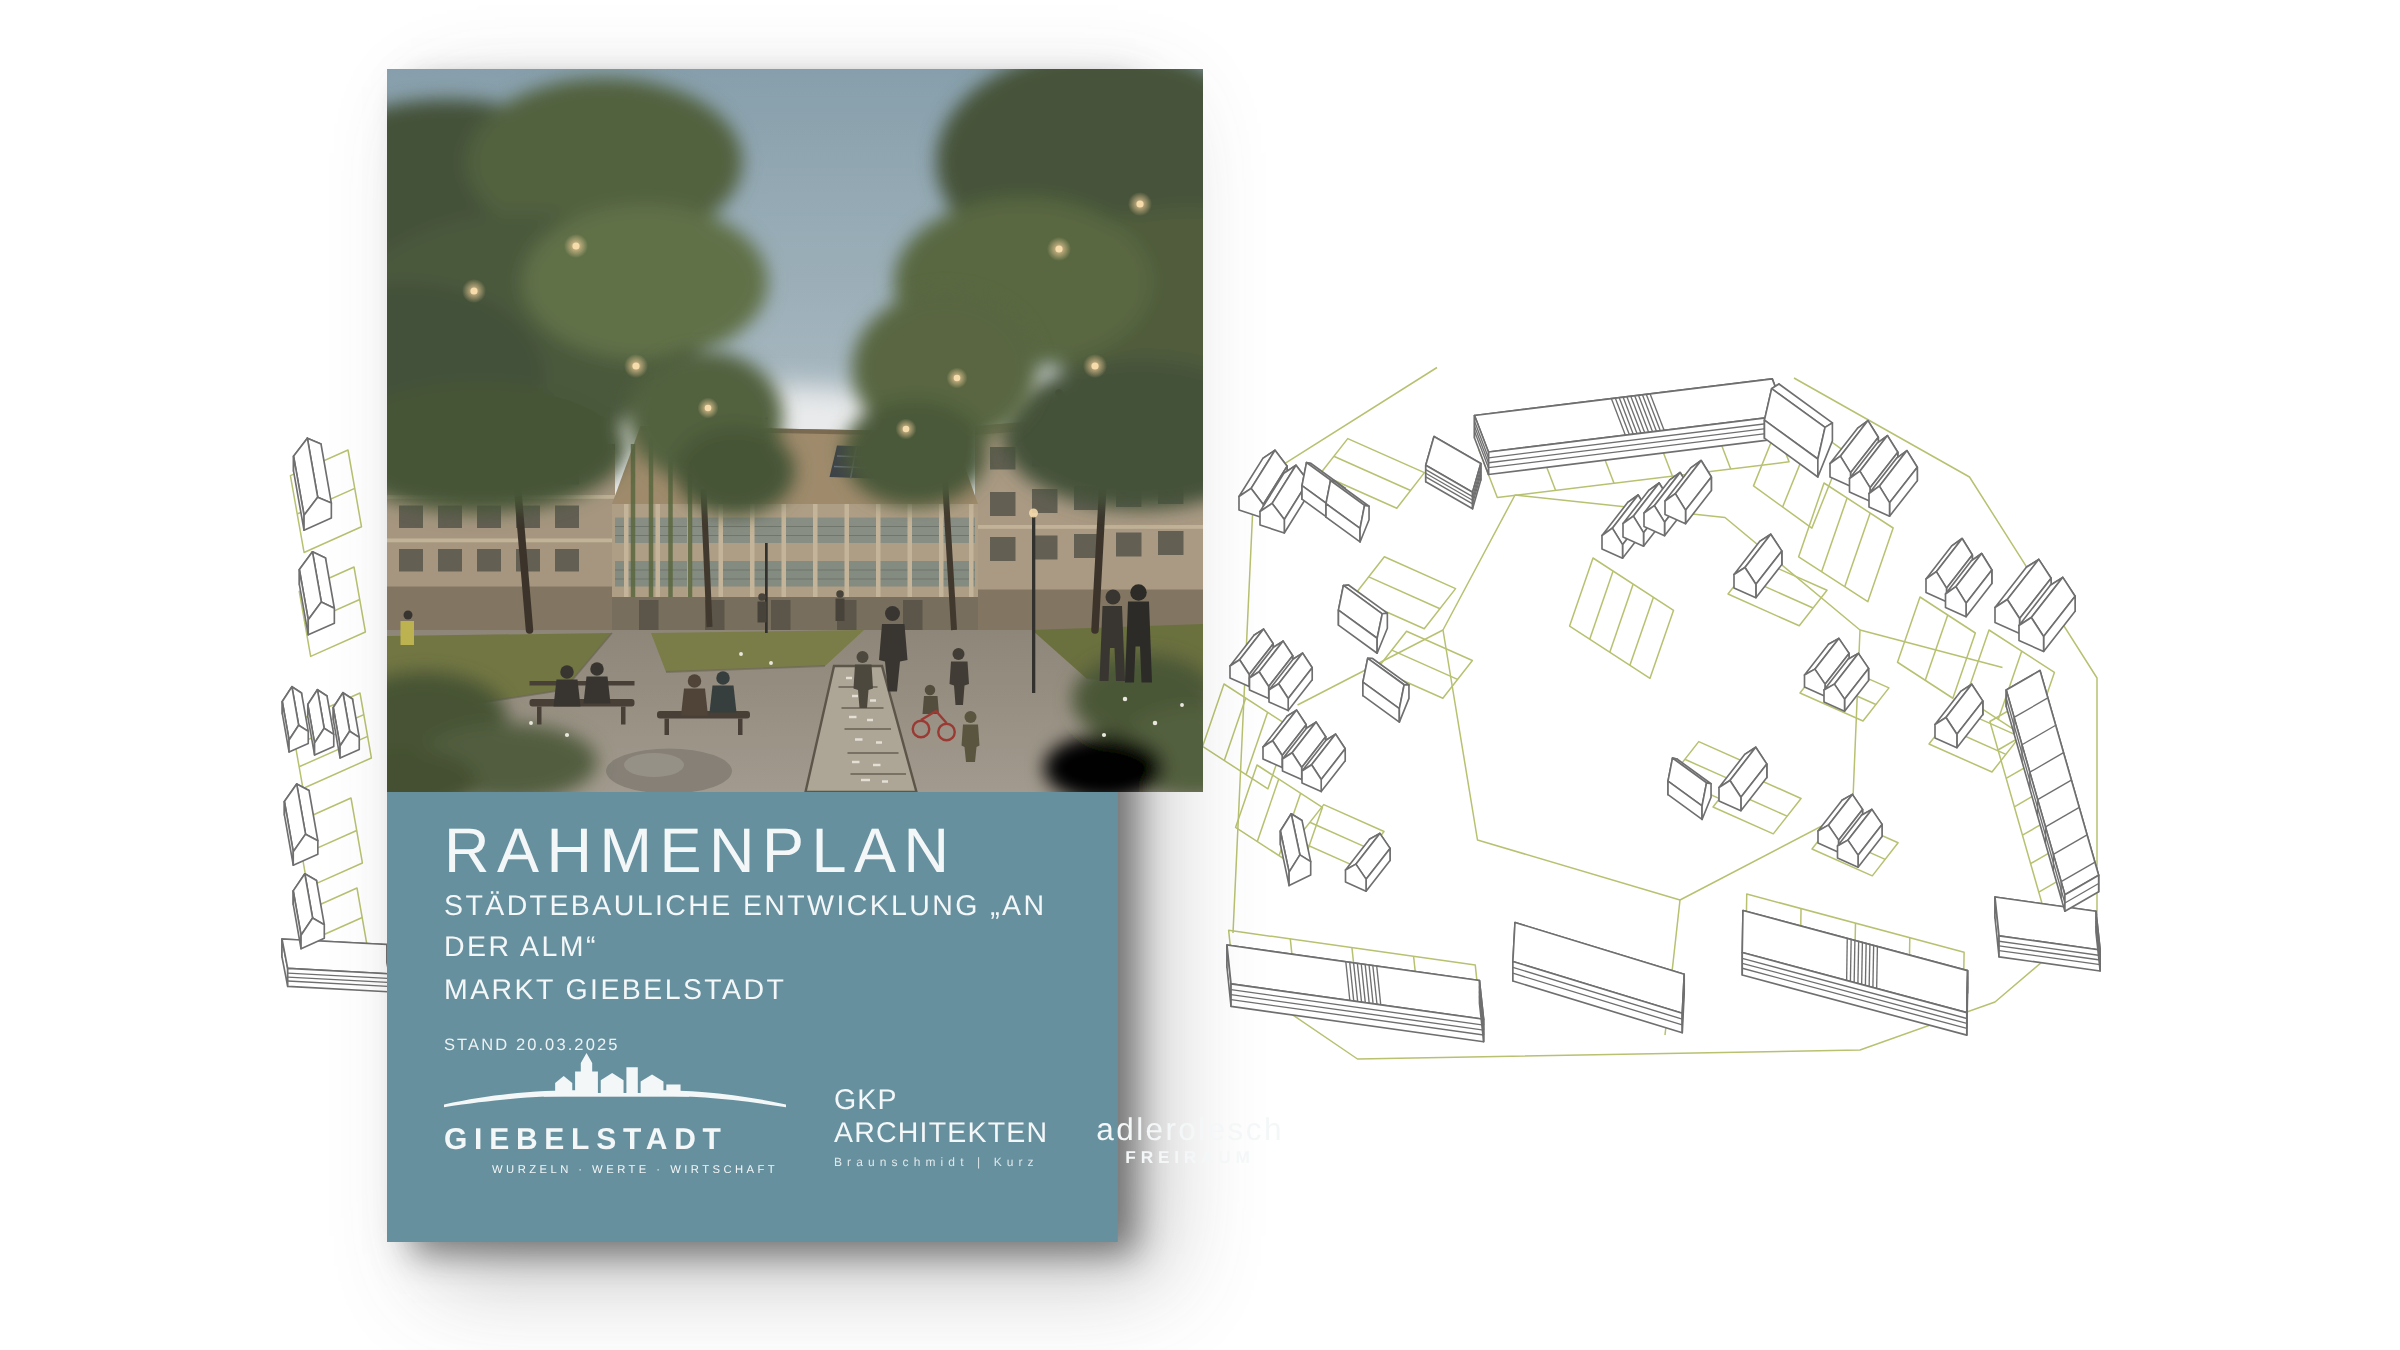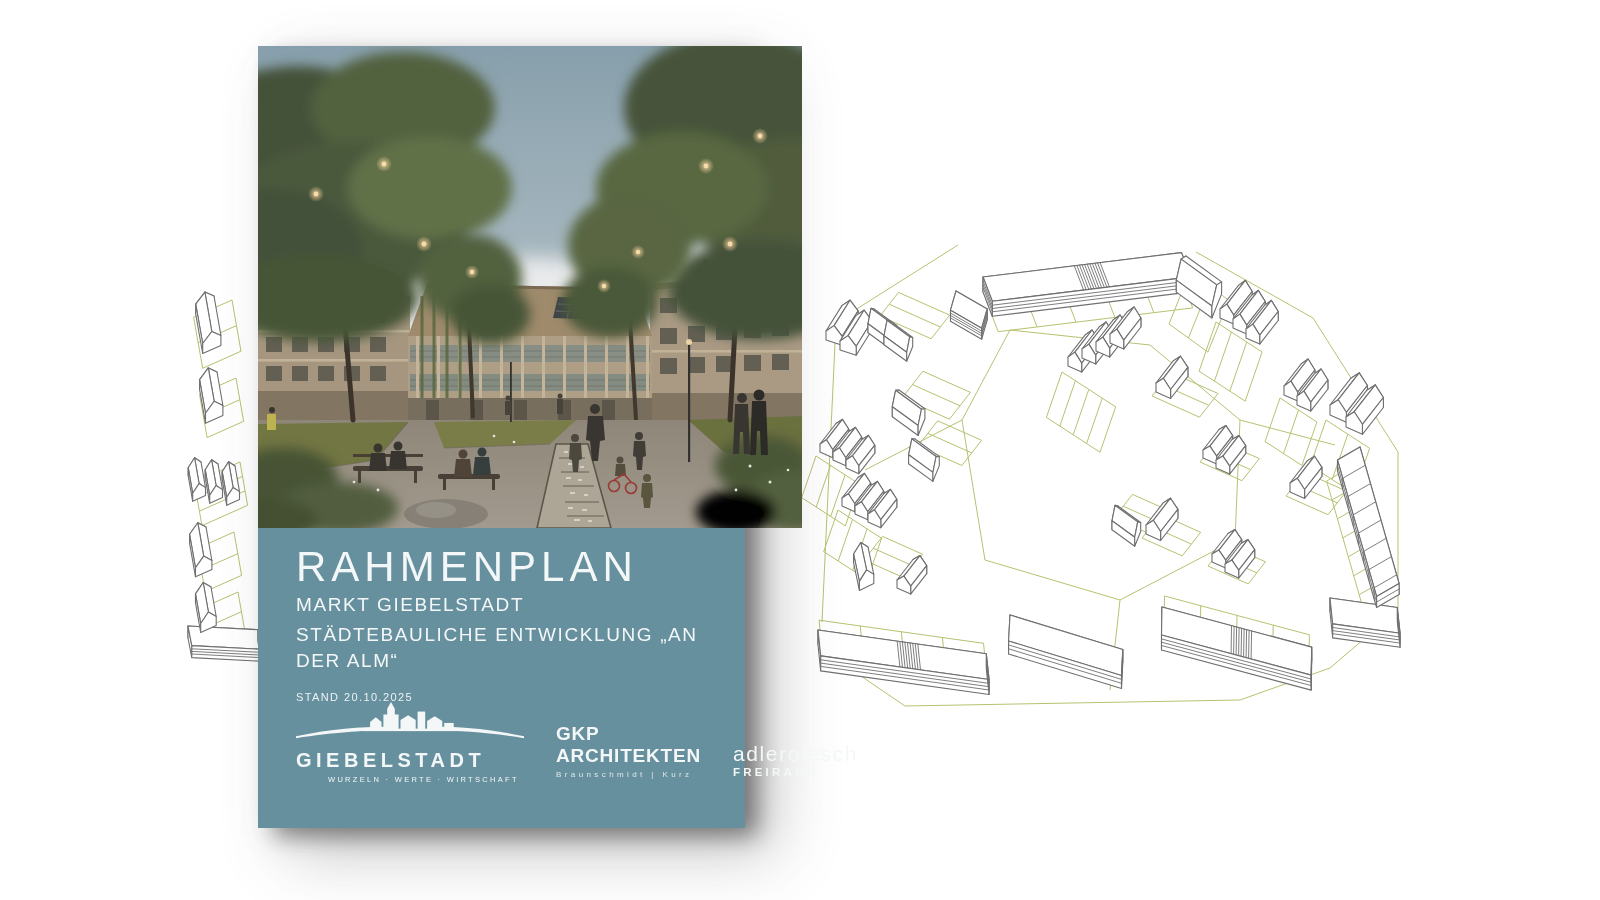--- a/index.html
+++ b/index.html
@@ -20,23 +20,23 @@
   .panel{position:relative;width:100%;height:300px;background:#66909E;color:#F4F7F8;box-sizing:border-box;padding:16px 24px 0 38px;}
   .title{font-size:42px;letter-spacing:5px;font-weight:400;line-height:1.08;margin:0;}
   .sub{font-size:19px;letter-spacing:1.6px;line-height:1.38;margin-top:3px;}
   .stand{font-size:11px;letter-spacing:1.4px;margin-top:17px;opacity:.95;}
 
   .logos{position:absolute;left:38px;right:20px;bottom:44px;display:flex;align-items:flex-end;gap:32px;}
   .logo-gieb{display:flex;flex-direction:column;}
   .logo-gieb .gname{font-size:20px;font-weight:bold;letter-spacing:4.5px;margin-top:2px;}
   .logo-gieb .gtag{font-size:7.5px;letter-spacing:2.3px;margin-top:3px;padding-left:32px;}
   .logo-gkp{padding-bottom:5px;}
-  .logo-gkp .kname{font-size:19px;letter-spacing:.8px;font-weight:bold;}
+  .logo-gkp .kname{font-size:19px;letter-spacing:.8px;}
   .logo-gkp .ktag{font-size:8px;letter-spacing:3.4px;margin-top:3px;opacity:.85;}
-  .logo-adler{padding-bottom:6px;text-align:left;}
+  .logo-adler{padding-bottom:6px;text-align:center;}
   .logo-adler .aname{font-size:21px;letter-spacing:1.6px;}
   .logo-adler .atag{font-size:11.5px;font-weight:bold;letter-spacing:3.2px;margin-top:0;}
 </style>
 </head>
 <body>
 
 <div class="stage">
 
   <svg id="siteplan" viewBox="0 0 1600 900">
       <path d="M1196 252 L1313 318 L1398 452 L1398 610 L1330 668 L1240 700 L905 706 L830 655" class="g"></path>
@@ -758,23 +758,23 @@
               <rect x="299" y="353" width="6" height="15"></rect>
             </g>
         </g>
 
         <rect x="0" y="0" width="544" height="482" fill="#223" opacity="0.04"></rect>
       </svg>
     </div>
 
     <div class="panel">
       <h1 class="title">RAHMENPLAN</h1>
+      <div class="sub">STÄDTEBAULICHE ENTWICKLUNG „AN DER ALM“</div>
       <div class="sub">MARKT GIEBELSTADT</div>
-      <div class="sub">STÄDTEBAULICHE ENTWICKLUNG „AN DER ALM“</div>
-      <div class="stand">STAND 20.10.2025</div>
+      <div class="stand">STAND 20.03.2025</div>
 
       <div class="logos">
         <div class="logo-gieb">
           <svg width="228" height="50" viewBox="0 0 240 52" fill="#F4F7F8">
             <path d="M0 41 C38 33 68 31 95 31 L95 35 C68 35 40 37 0 43 Z"></path>
             <path d="M240 41 C202 33 174 31 148 31 L148 35 C174 35 202 37 240 43 Z"></path>
             <path d="M78 34 V26 L84 21 L90 26 V34 Z"></path>
             <path d="M92 34 V18 H96 V12 L100 5 L104 12 V18 H108 V34 Z"></path>
             <path d="M110 34 V24 L118 19 L126 24 V34 Z"></path>
             <path d="M128 34 V15 H136 V34 Z"></path>

